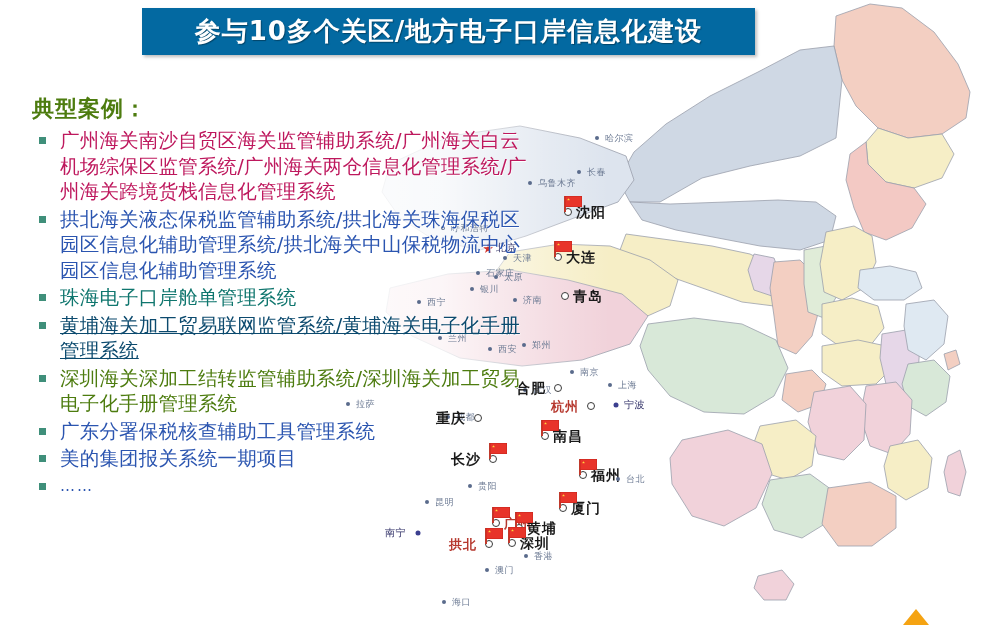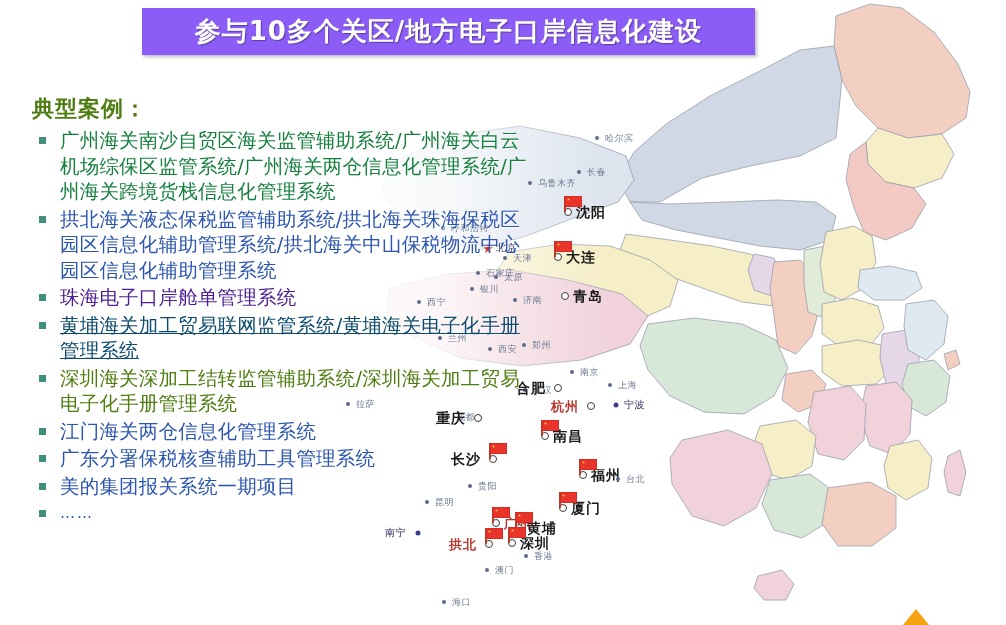--- a/index.html
+++ b/index.html
@@ -369,33 +369,33 @@
       <div class="city pale" style="left: 157px; top: 582px;">
         <span class="dot"></span>
         <span class="nm">澳门</span>
       </div>
       <div class="city pale" style="left: 114px; top: 614px;">
         <span class="dot"></span>
         <span class="nm">海口</span>
       </div>
     </div>
 
-  <div id="title-bar" style="background: #8b5cf6;">
+  <div id="title-bar" style="background: #0369a1;">
     <span id="title-text" style="color: rgb(255, 255, 255);">参与10多个关区/地方电子口岸信息化建设</span>
   </div>
 
   <div id="text-block">
     <div id="case-heading" style="color: #4d7c0f;">典型案例：</div>
     <ul class="cases" id="case-list">
-        <li style="color: #15803d;"><span class="mk" style="background: rgb(63, 143, 122);"></span><span>广州海关南沙自贸区海关监管辅助系统/广州海关白云机场综保区监管系统/广州海关两仓信息化管理系统/广州海关跨境货栈信息化管理系统</span></li>
+        <li style="color: #be185d;"><span class="mk" style="background: rgb(63, 143, 122);"></span><span>广州海关南沙自贸区海关监管辅助系统/广州海关白云机场综保区监管系统/广州海关两仓信息化管理系统/广州海关跨境货栈信息化管理系统</span></li>
         <li style="color: rgb(43, 85, 176);"><span class="mk" style="background: rgb(63, 143, 122);"></span><span>拱北海关液态保税监管辅助系统/拱北海关珠海保税区园区信息化辅助管理系统/拱北海关中山保税物流中心园区信息化辅助管理系统</span></li>
-        <li style="color: #4c1d95;"><span class="mk" style="background: rgb(63, 143, 122);"></span><span>珠海电子口岸舱单管理系统</span></li>
+        <li style="color: #0f766e;"><span class="mk" style="background: rgb(63, 143, 122);"></span><span>珠海电子口岸舱单管理系统</span></li>
         <li style="color: #0c4a6e; text-decoration: underline;"><span class="mk" style="background: rgb(63, 143, 122);"></span><span>黄埔海关加工贸易联网监管系统/黄埔海关电子化手册管理系统</span></li>
         <li style="color: #4d7c0f;"><span class="mk" style="background: rgb(63, 143, 122);"></span><span>深圳海关深加工结转监管辅助系统/深圳海关加工贸易电子化手册管理系统</span></li>
-        <li style="color: rgb(43, 85, 176);"><span class="mk" style="background: rgb(63, 143, 122);"></span><span>江门海关两仓信息化管理系统</span></li>
+        <li style="color: rgb(43, 85, 176);"><span class="mk" style="background: rgb(63, 143, 122);"></span></li>
         <li style="color: rgb(43, 85, 176);"><span class="mk" style="background: rgb(63, 143, 122);"></span><span>广东分署保税核查辅助工具管理系统</span></li>
         <li style="color: rgb(43, 85, 176);"><span class="mk" style="background: rgb(63, 143, 122);"></span><span>美的集团报关系统一期项目</span></li>
         <li class="dots" style="color: rgb(43, 85, 176);"><span class="mk" style="background: rgb(63, 143, 122);"></span><span>……</span></li>
       </ul>
   </div>
 
   <div id="corner-triangle" style="border-bottom-color: rgb(245, 163, 18);"></div>
 
 </div>
 

